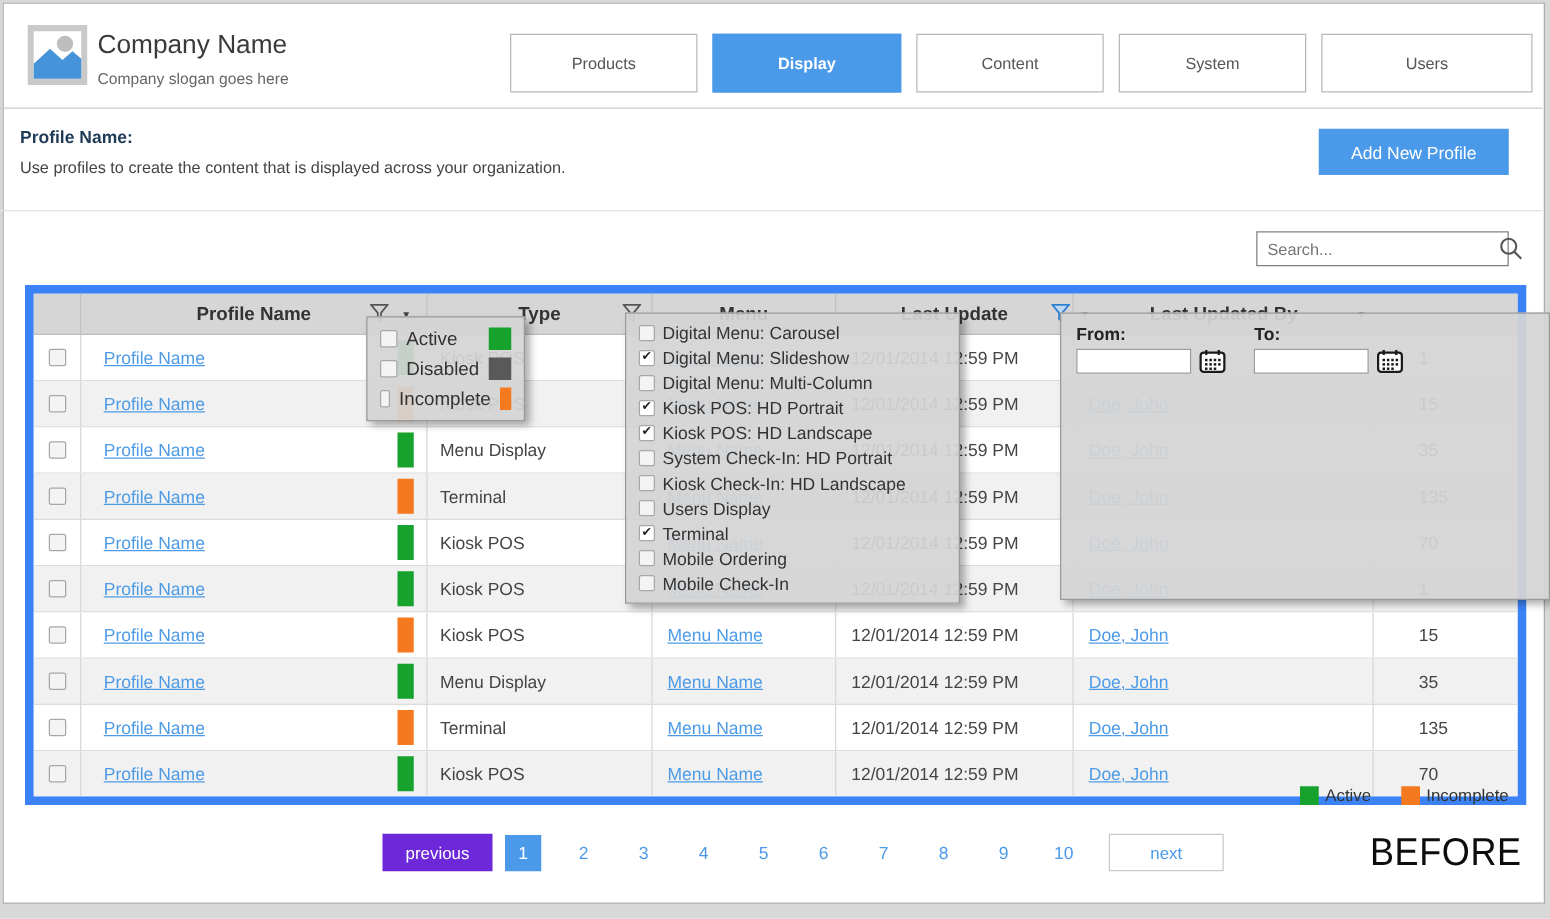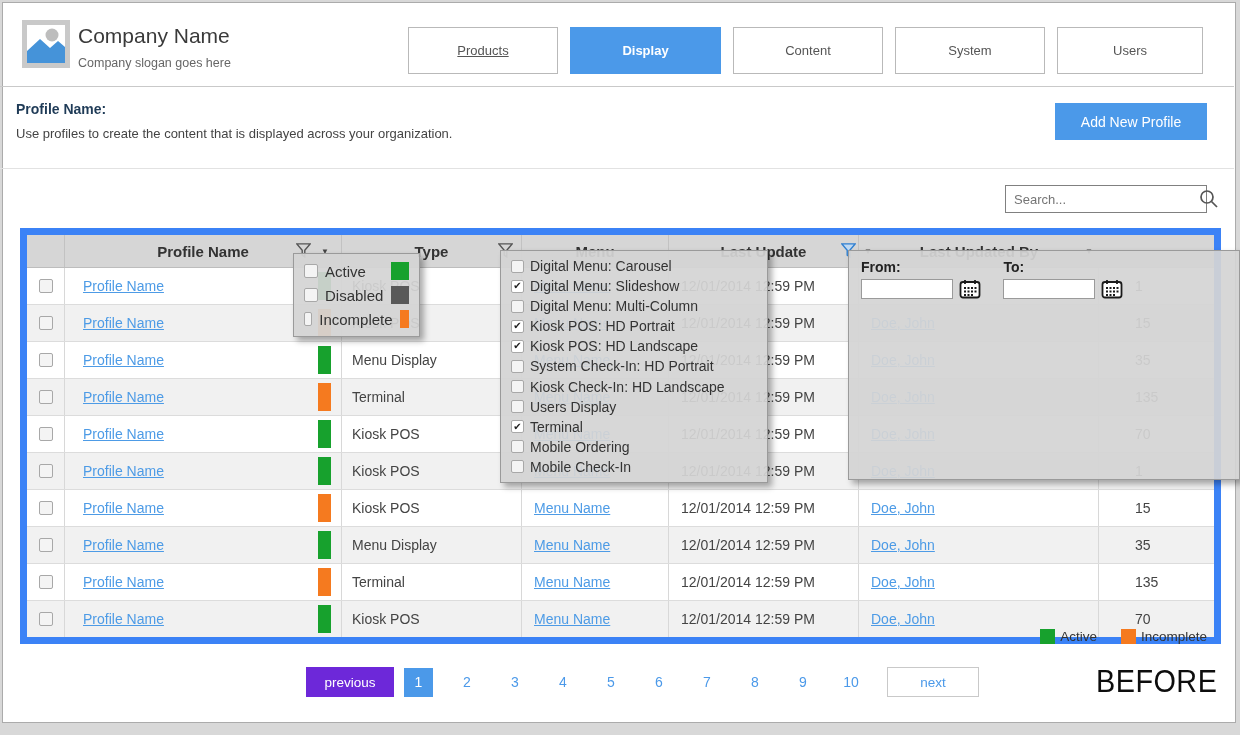--- a/index.html
+++ b/index.html
@@ -94,25 +94,25 @@
 
   <svg class="logo" viewBox="0 0 48 48">
     <rect x="0" y="0" width="48" height="48" fill="#c9c9c9"></rect>
     <rect x="5" y="5" width="38" height="38" fill="#ffffff"></rect>
     <circle cx="30" cy="15" r="6.5" fill="#bdbdbd"></circle>
     <polygon points="5,31 18,19 28,28 36,21 43,27 43,43 5,43" fill="#4593d9"></polygon>
   </svg>
   <div class="company-name">Company Name</div>
   <div class="company-slogan">Company slogan goes here</div>
   <div id="nav-host">
-      <div class="navbtn" style="left: 408px; width: 150px; text-decoration: underline;">Products</div>
+      <div class="navbtn" style="left: 408px; width: 150px;">Products</div>
       <div class="navbtn active" style="left: 570px; width: 151px;">Display</div>
       <div class="navbtn" style="left: 733px; width: 150px;">Content</div>
       <div class="navbtn" style="left: 895px; width: 150px;">System</div>
-      <div class="navbtn" style="left: 1057px; width: 146px;">Users</div>
+      <div class="navbtn" style="left: 1057px; width: 169px;">Users</div>
     </div>
   <div class="hr1"></div>
 
   <div class="page-title">Profile Name:</div>
   <div class="page-desc">Use profiles to create the content that is displayed across your organization.</div>
   <button class="add-btn">Add New Profile</button>
   <div class="hr2"></div>
 
   <div class="search-box">
     <input type="text" placeholder="Search..." style="">

